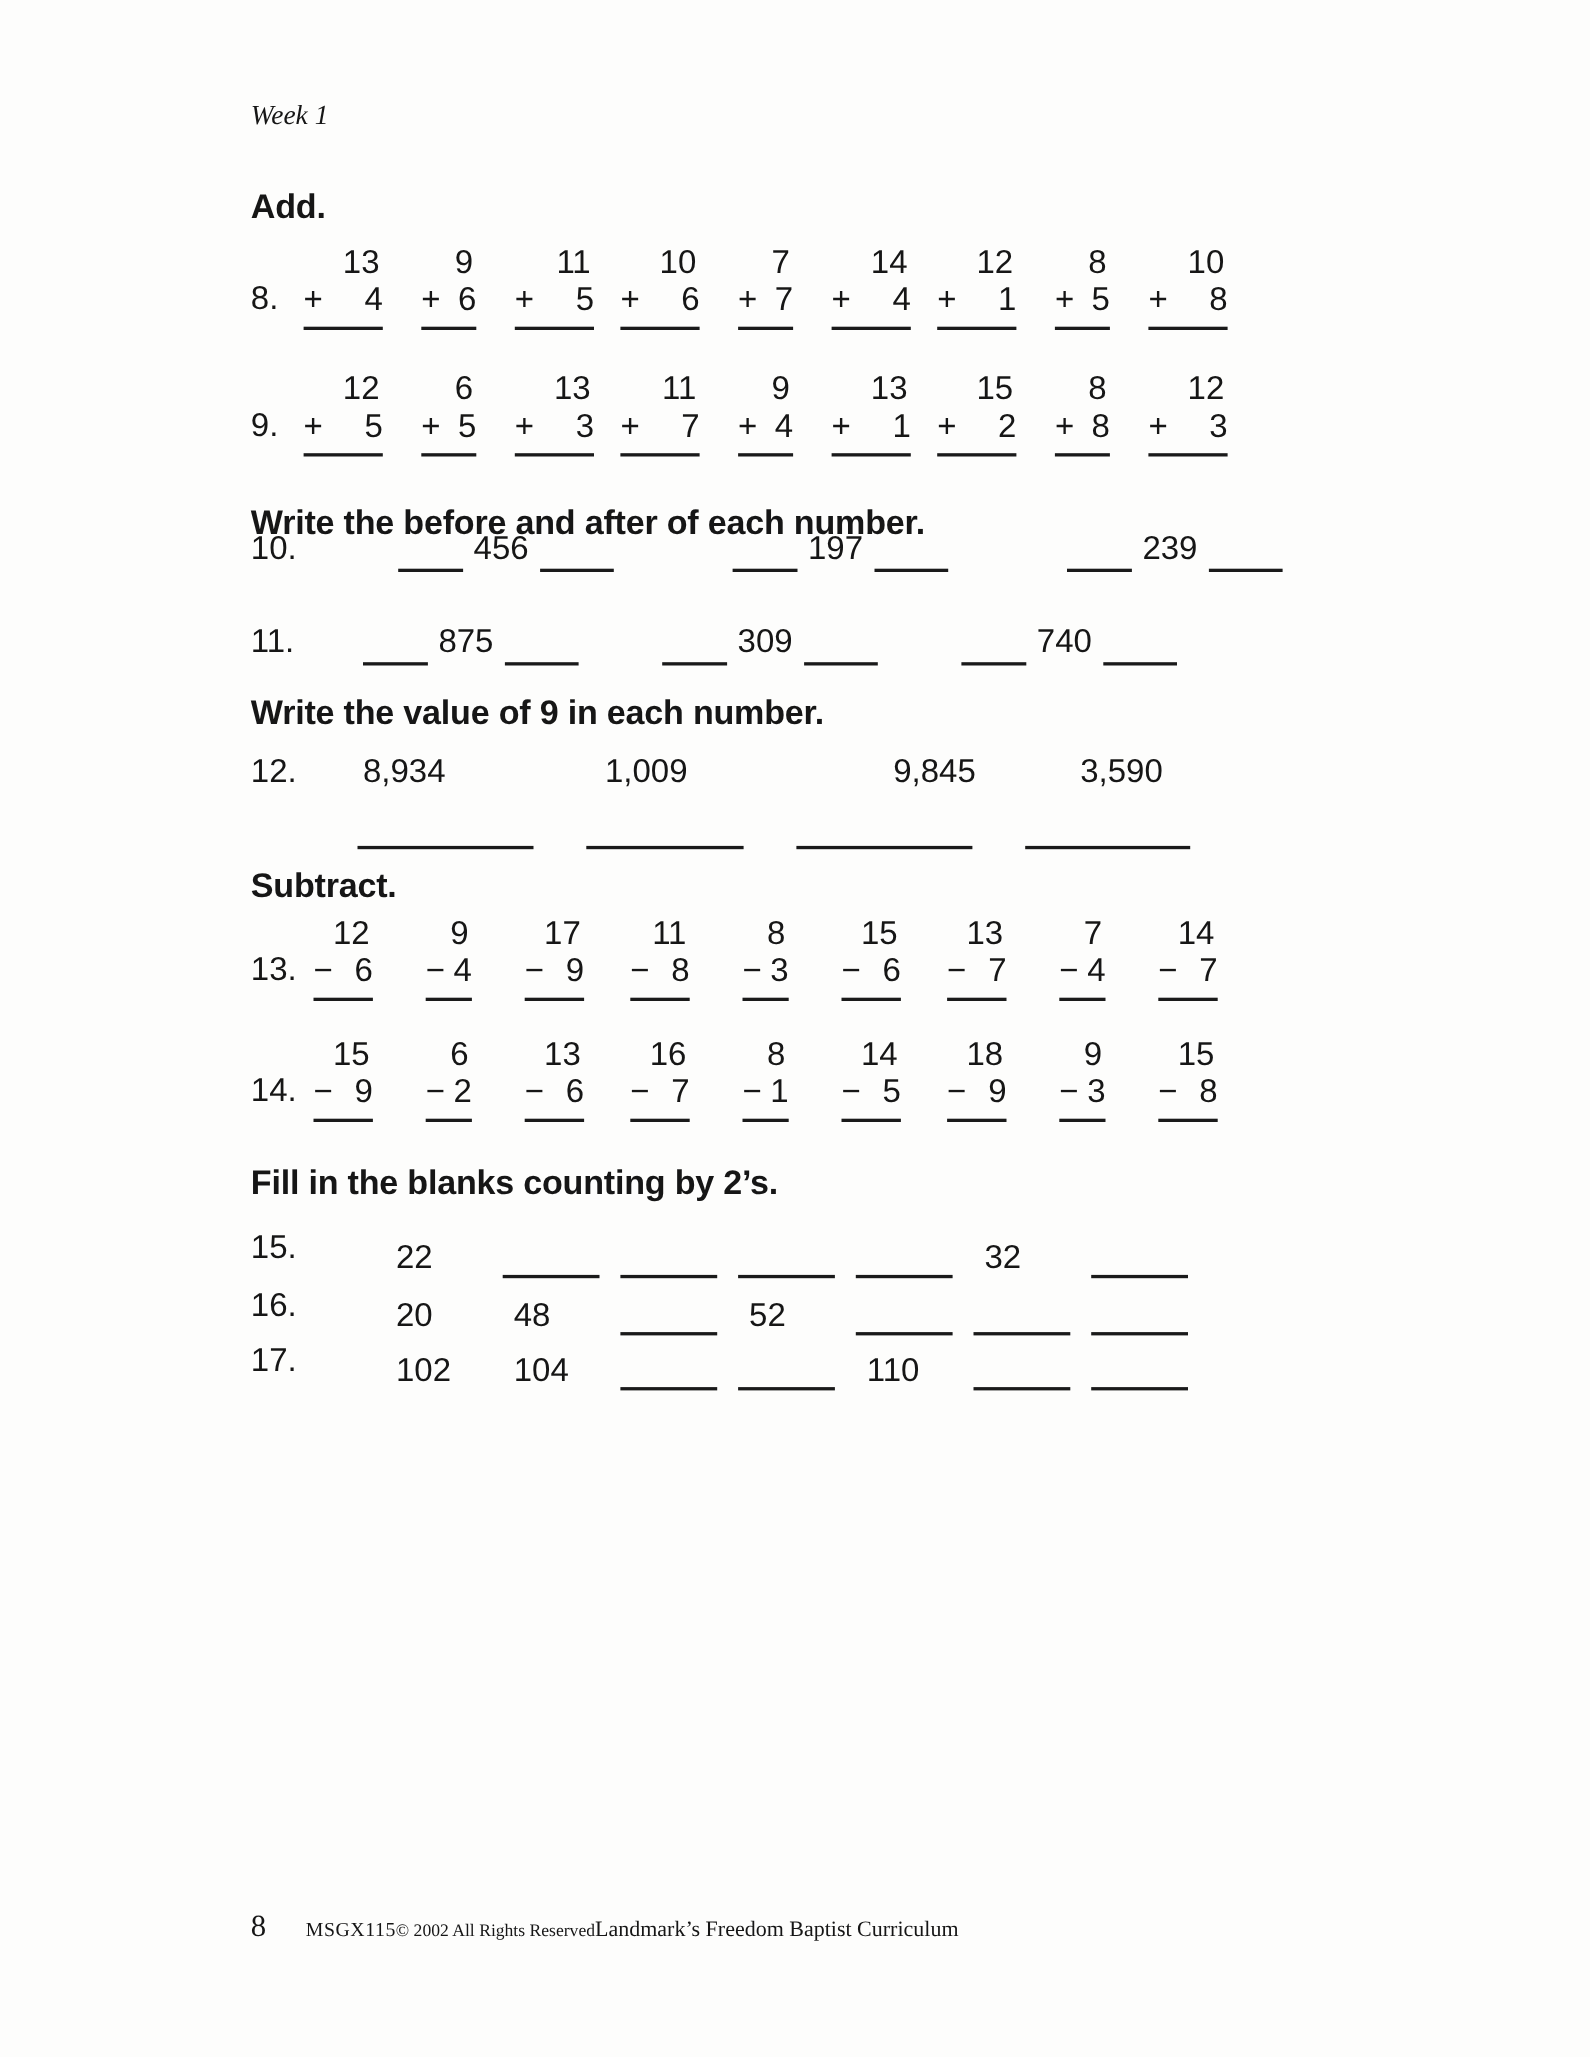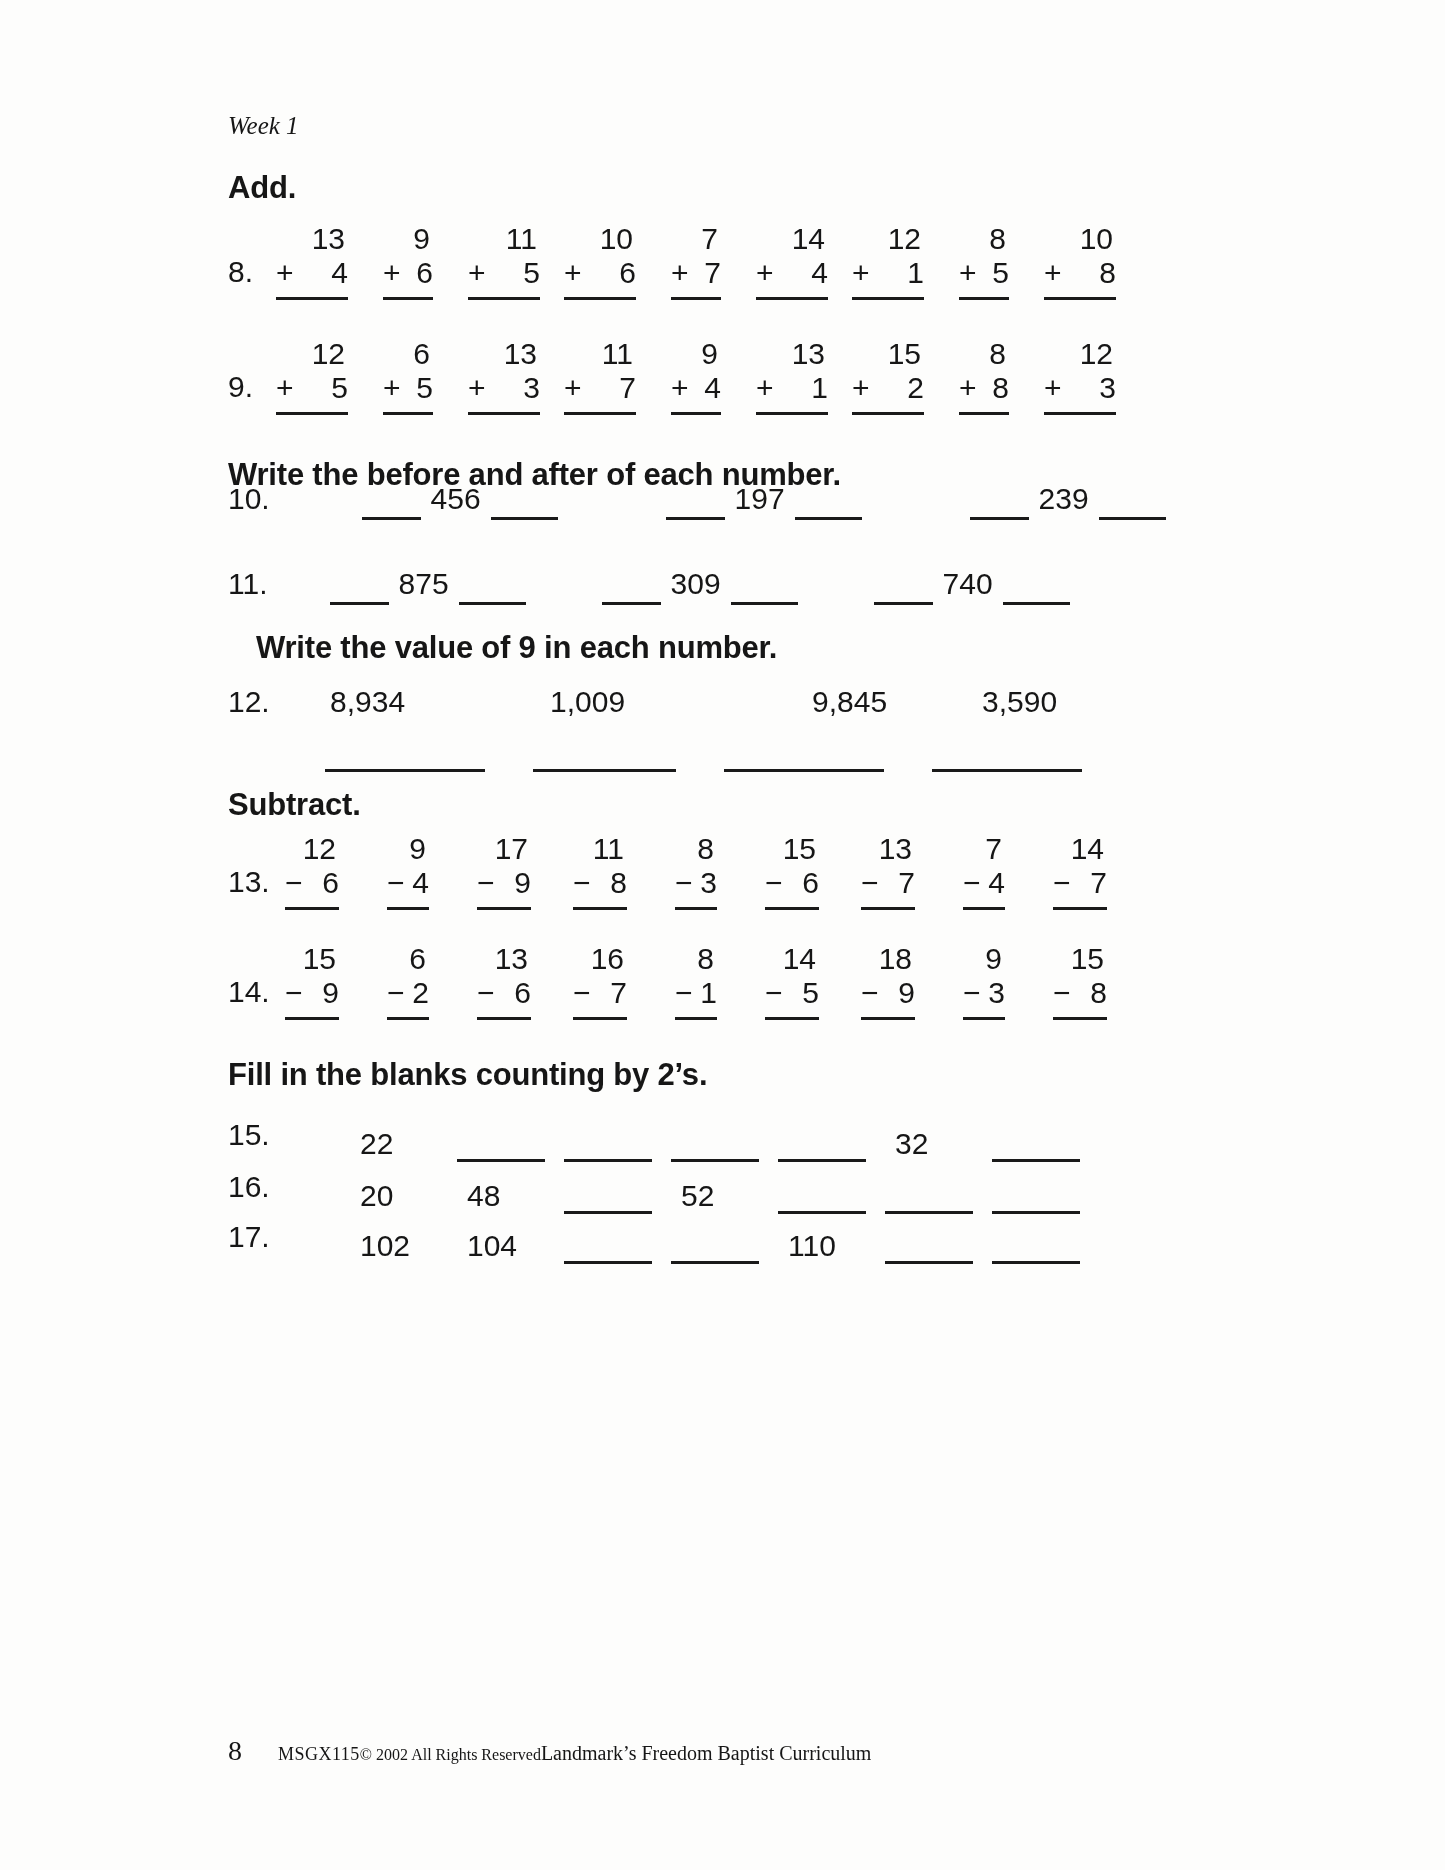--- a/index.html
+++ b/index.html
@@ -2,25 +2,25 @@
 <html><head>
 <meta charset="utf-8">
 <style>
   html,body{margin:0;padding:0;}
   body{
     width:1445px;height:1870px;position:relative;overflow:hidden;
     background:#fdfdfc;color:#161616;
     font-family:"Liberation Sans",sans-serif;
   }
   .sec{position:absolute;left:228px;}
-  #week{top:92px;font-family:"Liberation Serif",serif;font-style:italic;font-size:25px;margin-top:20px;}
+  #week{top:92px;font-family:"Liberation Serif",serif;font-style:italic;font-size:25px;}
   .heading{font-size:31px;font-weight:bold;letter-spacing:-0.2px;}
   #h-add{top:170px;}
   #h-before{top:457px;}
-  #h-value{top:630px;margin-left:28px;}
+  #h-value{top:630px;}
   #h-sub{top:787px;}
   #h-count{top:1057px;}
 
   
   .prob-row{display:flex;padding-left:36px;width:900px;}
   #row8{top:222px;}#row9{top:337px;}#row13{top:832px;}#row14{top:942px;}
   .prob-label{position:absolute;left:0;top:33px;font-size:30px;}
   .prob-col{width:96px;display:flex;justify-content:center;}
   .vprob{font-size:30px;line-height:34px;width:72px;}
   .vprob.n{width:50px;}

